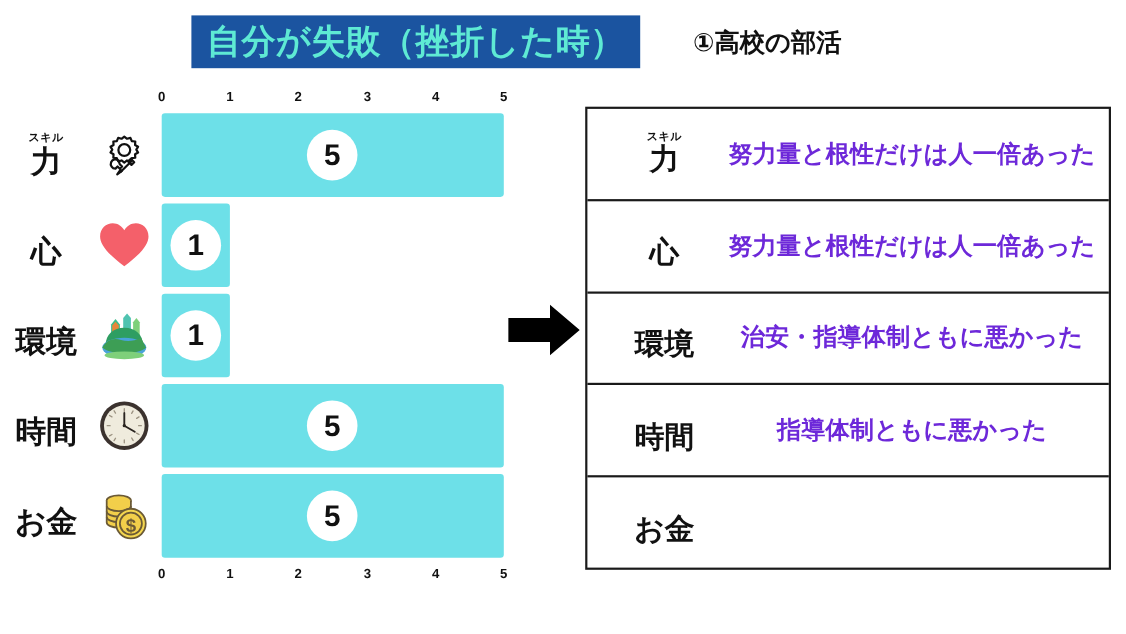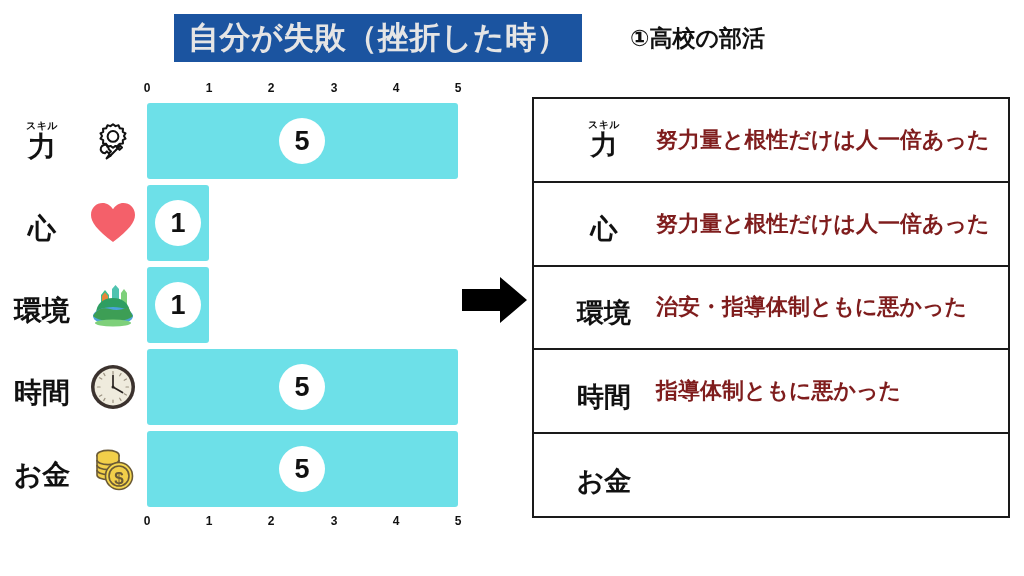--- a/index.html
+++ b/index.html
@@ -27,21 +27,21 @@
     display: flex;
     align-items: center;
   }
   #title-banner {
     position: absolute;
     left: 174px;
     top: 0;
     height: 48px;
     padding: 0 14px;
     background: #1B54A0;
-    color: #e5e5e5;
+    color: #5eead4;
     font-size: 31px;
     font-weight: 700;
     letter-spacing: 0.5px;
     display: flex;
     align-items: center;
     white-space: nowrap;
     box-sizing: border-box;
   }
   #title-suffix {
     position: absolute;
@@ -213,23 +213,24 @@
   .detail-key .ruby {
     font-size: 10px;
     font-weight: 700;
     line-height: 1;
     margin-bottom: 2px;
     letter-spacing: 0.5px;
   }
   .detail-key .ruby-spacer { height: 12px; }
   .detail-text {
     flex: 1 1 auto;
+    text-align: center;
     font-size: 22px;
     font-weight: 700;
-    color: #7f1d1d;
+    color: #6d28d9;
     padding-right: 6px;
     white-space: nowrap;
   }
 </style>
 </head>
 <body>
 
 <div id="header">
   <div id="title-banner">自分が失敗（挫折した時）</div>
   <div id="title-suffix">①高校の部活</div>

